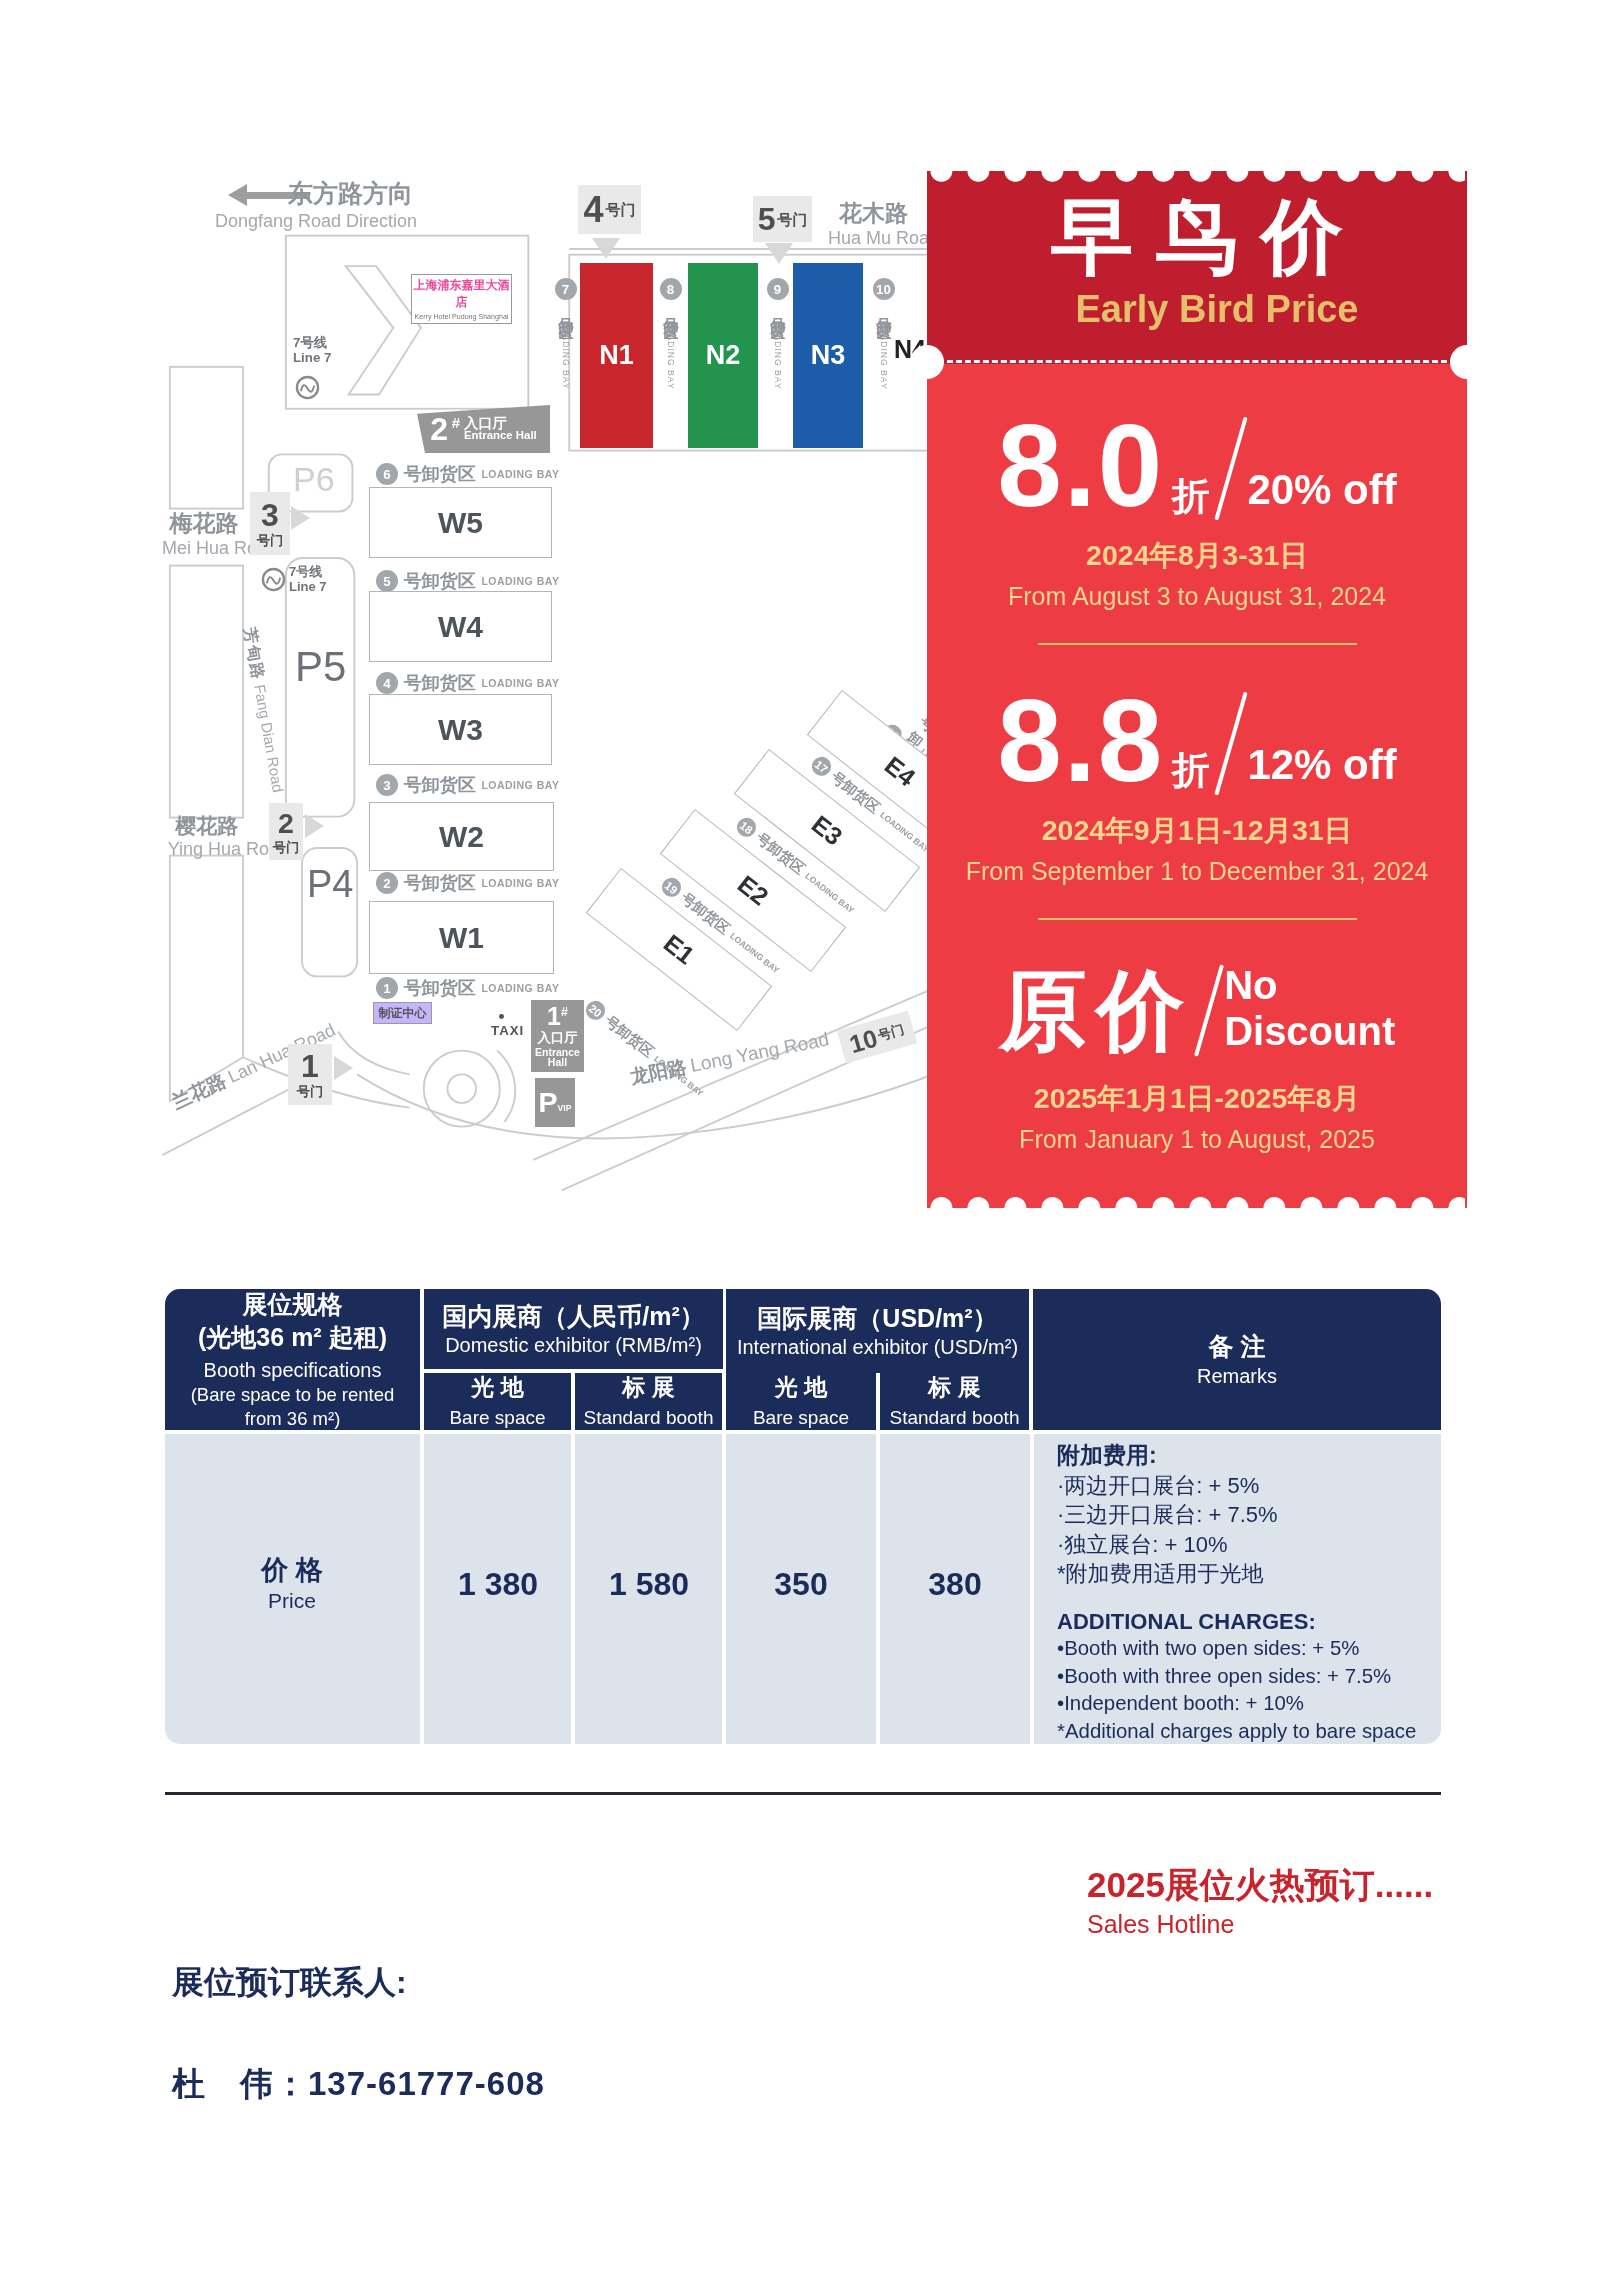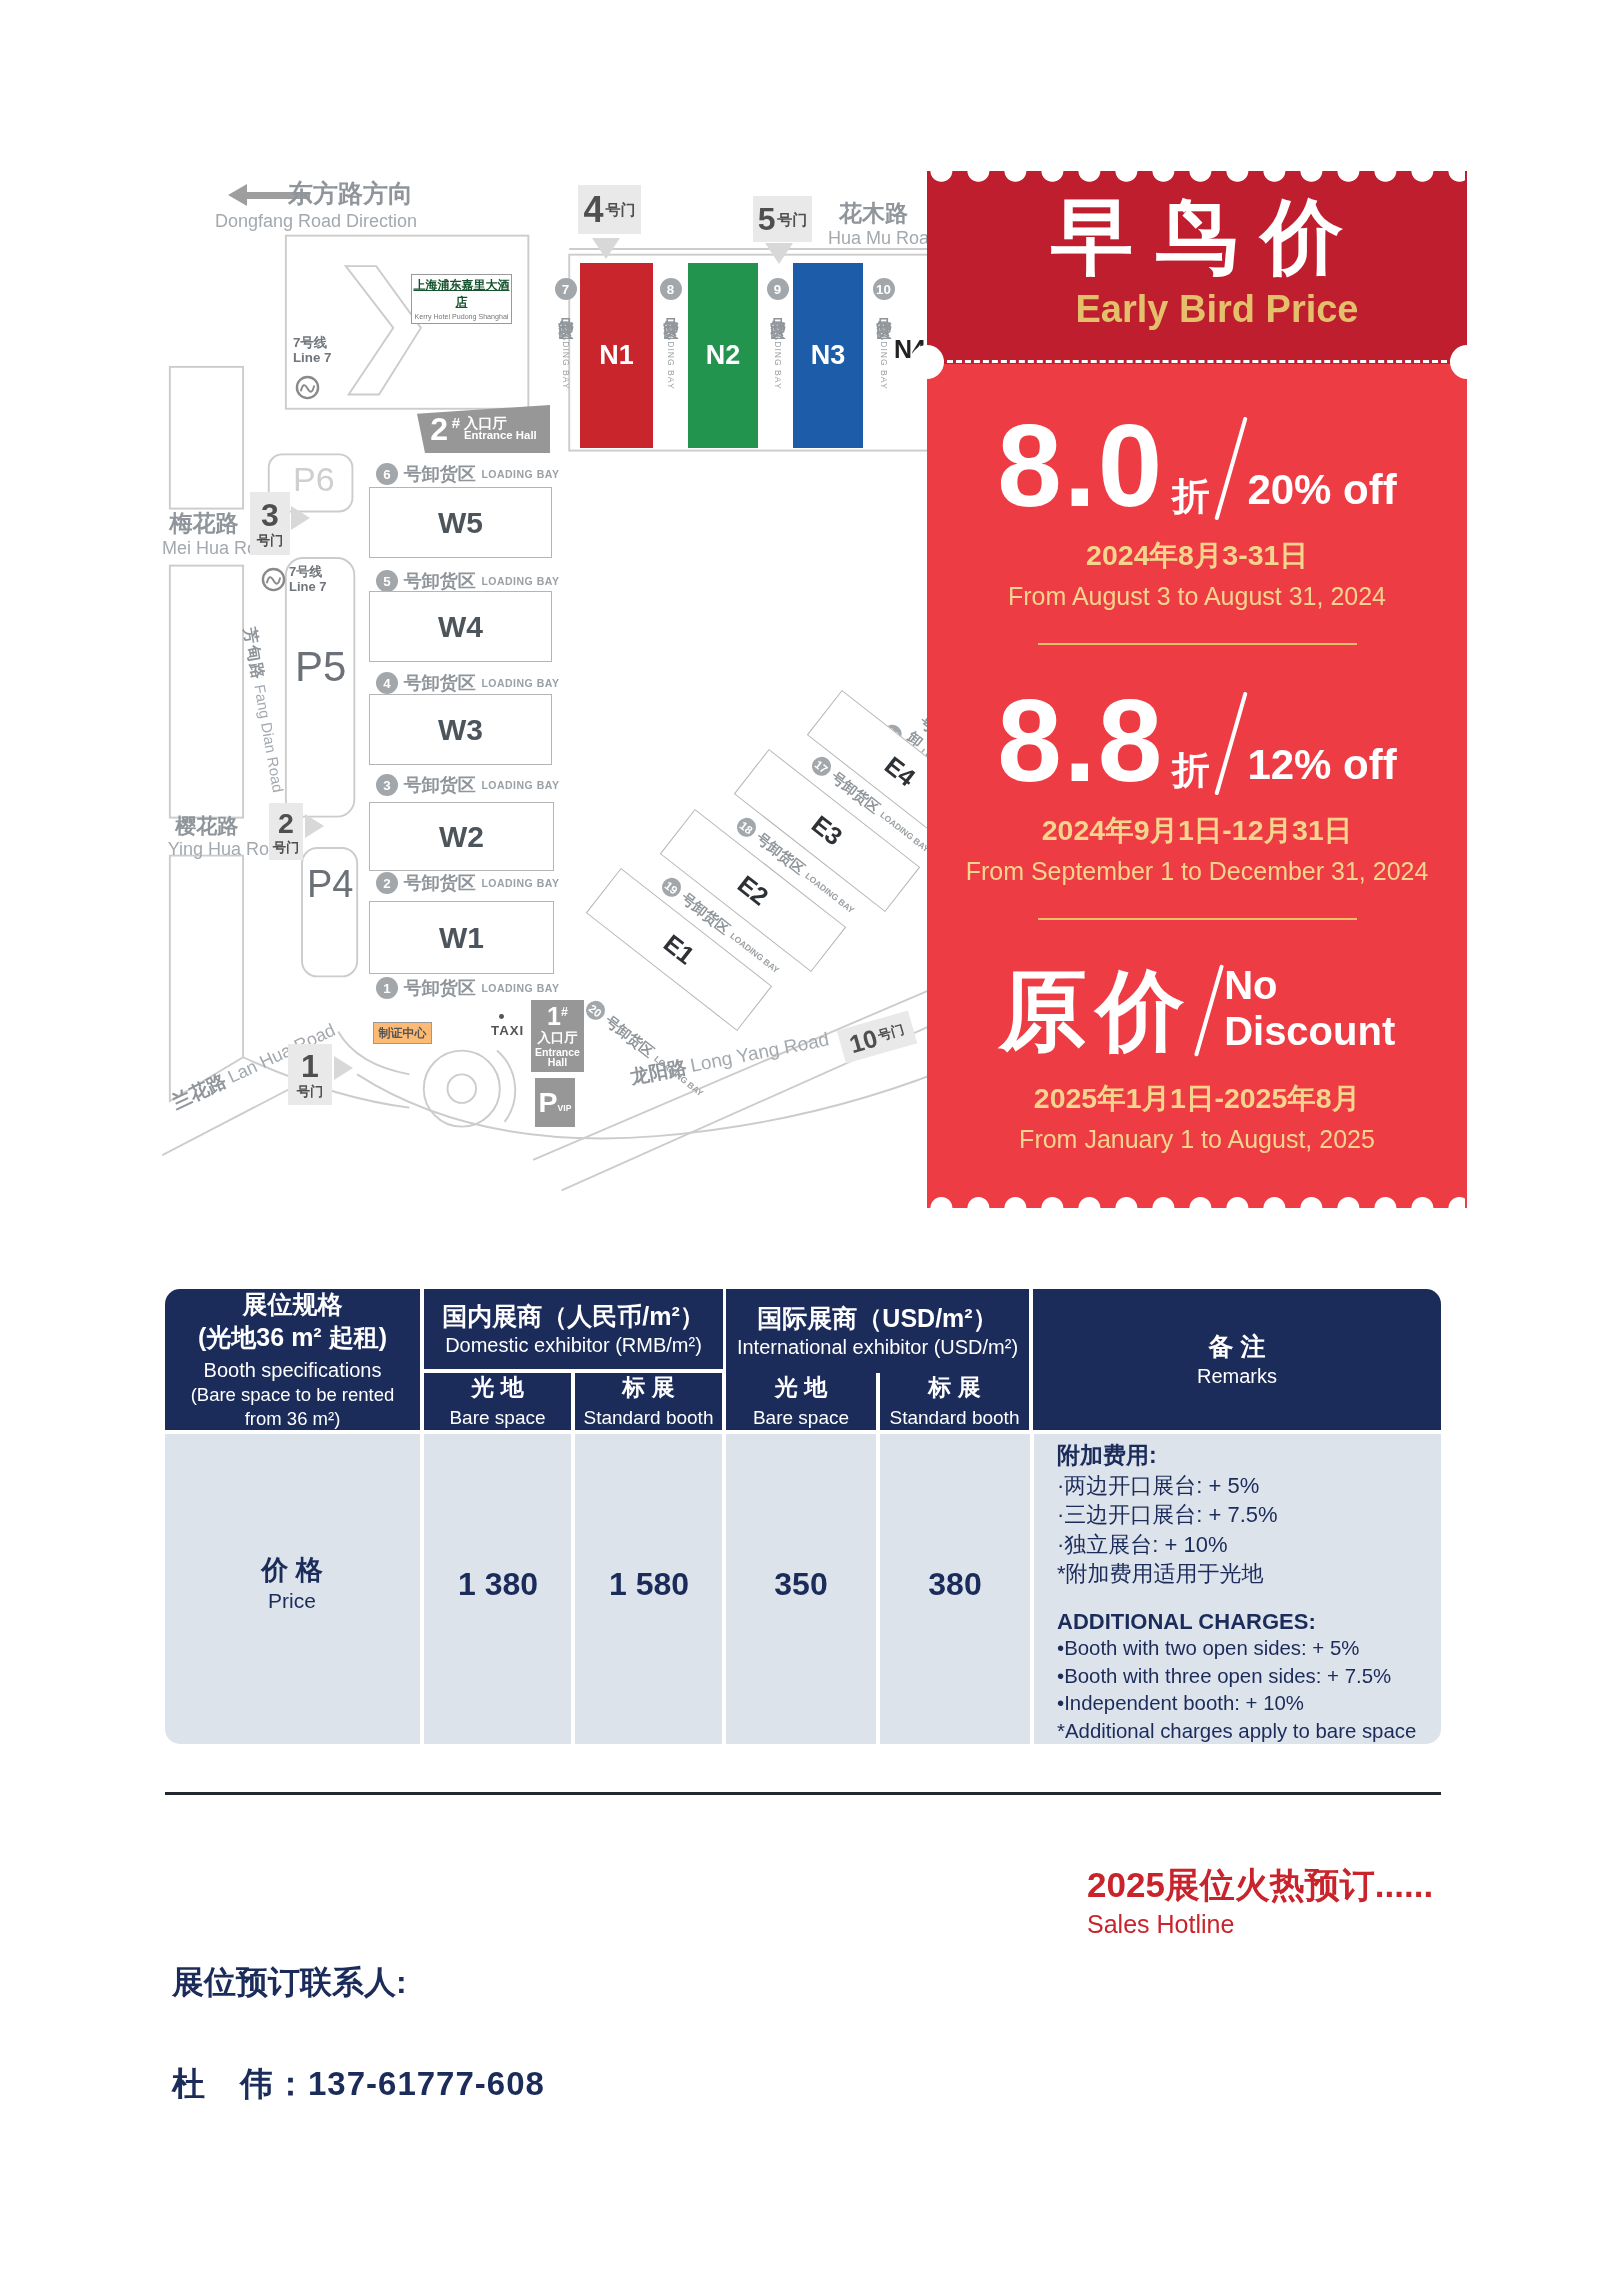--- a/index.html
+++ b/index.html
@@ -36,21 +36,21 @@
   .bayn{display:flex;flex-direction:column;align-items:center;width:25px;}
   .bayn .cn{writing-mode:vertical-rl;font-size:15px;font-weight:700;color:#8f959a;letter-spacing:2.9px;margin-top:4.8px;}
   .bayn .en{writing-mode:vertical-rl;font-size:8.6px;color:#9aa0a4;letter-spacing:1px;margin-top:4.8px;}
   .baye{display:flex;align-items:center;gap:4.8px;transform:rotate(38deg);transform-origin:0 50%;}
   .baye .num{width:19px;height:19px;font-size:11.4px;}
   .baye .cn{font-size:14.3px;font-weight:700;color:#8f959a;}
   .baye .en{font-size:8.6px;font-weight:600;color:#9aa0a4;}
   .entr{background:#979797;color:#fff;text-align:center;line-height:1;}
   .p-big{font-weight:400;color:#6b7177;}
   .kerry{border:1.9px solid #9a9a9a;background:#fff;text-align:center;display:flex;flex-direction:column;justify-content:center;}
-  .kerry .cn{font-size:12px;font-weight:700;color:#14532d;text-decoration:underline;}
+  .kerry .cn{font-size:12px;font-weight:700;color:#ec4899;}
   .kerry .en{font-size:7.1px;color:#777;margin-top:1.9px;}
   .metro-txt{font-size:13.3px;font-weight:700;color:#6f757a;line-height:1.15;}
 
   
   #coupon{position:absolute;left:927px;top:171px;width:540px;height:1037px;z-index:5;}
   #c-head{position:absolute;left:0;top:0;width:100%;height:193px;background:#bf1e2e;}
   #c-body{position:absolute;left:0;top:193px;width:100%;height:844px;background:#ee3c44;}
   .scal-top{position:absolute;left:1.9px;right:1.9px;top:0;height:14.3px;
             background:radial-gradient(circle at 12.4px 0px,#fff 10.5px,rgba(255,255,255,0) 11.4px);
             background-size:37px 14.3px;background-repeat:repeat-x;}
@@ -291,21 +291,21 @@
     </div>
     <div class="abs hall-w" style="left:207px;top:730px;width:183px;height:71px;">
         <span>W1</span>
       </div>
     <div class="abs bayw" style="left:214px;top:805px;">
       <div class="num">1</div>
       <div class="cn">号卸货区</div>
       <div class="en">LOADING BAY</div>
     </div>
 
-    <div class="abs" style="left:211px;top:831px;width:57px;height:20px;background:#fdba74;border:1px solid #9a9a9a;display:flex;align-items:center;justify-content:center;font-size:12px;font-weight:700;color:#555;margin-top:20px;">制证中心</div>
+    <div class="abs" style="left:211px;top:831px;width:57px;height:20px;background:#c4b5fd;border:1px solid #9a9a9a;display:flex;align-items:center;justify-content:center;font-size:12px;font-weight:700;color:#555;">制证中心</div>
     <div class="abs" style="left:329px;top:852px;font-size:13.3px;font-weight:600;color:#555;letter-spacing:1px;">TAXI</div>
     <div class="abs" style="left:337px;top:843px;width:4.8px;height:4.8px;border-radius:50%;background:#555;"></div>
     <div class="abs entr" style="left:369px;top:829px;width:53px;height:72px;display:flex;flex-direction:column;align-items:center;justify-content:center;">
       <span style="font-size:25px;font-weight:800;line-height:1;"><span>1</span><span style="font-size:12.4px;vertical-align:super;">#</span></span>
       <span style="font-size:13.3px;font-weight:700;margin-top:1.9px;">入口厅</span>
       <span style="font-size:10.5px;font-weight:700;margin-top:1.9px;width:46px;">Entrance Hall</span>
     </div>
     <div class="abs entr" style="left:373px;top:907px;width:40px;height:49px;display:flex;align-items:center;justify-content:center;">
       <span style="font-size:28.5px;font-weight:800;">P</span>
       <span style="font-size:8.6px;font-weight:700;margin-top:11.4px;">VIP</span>

